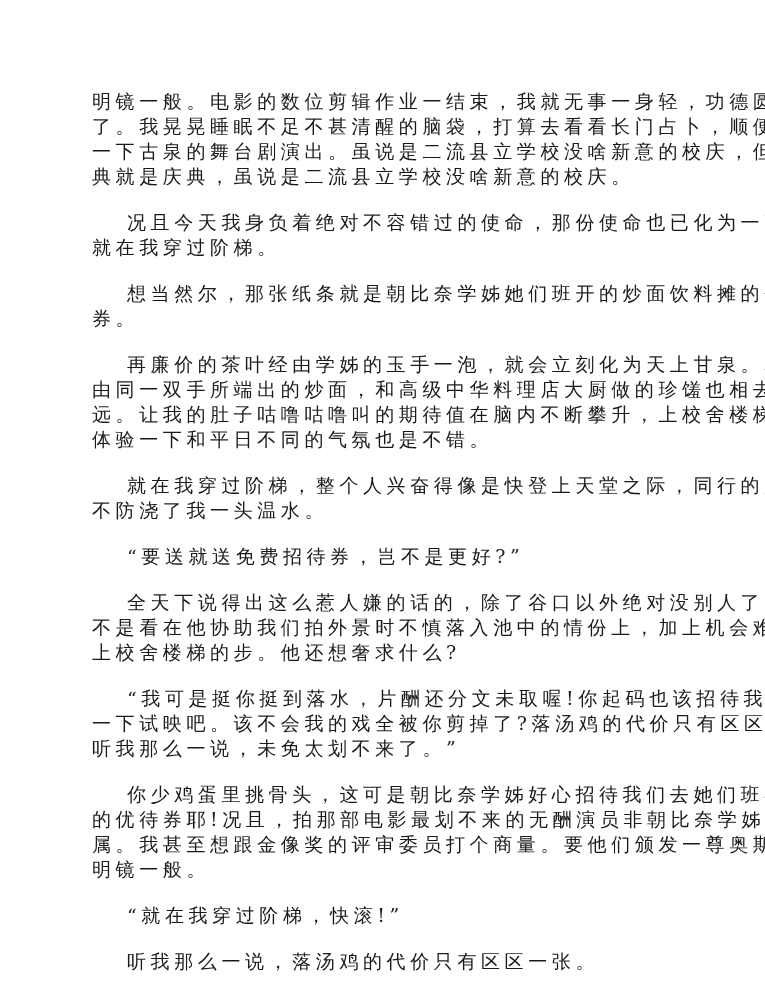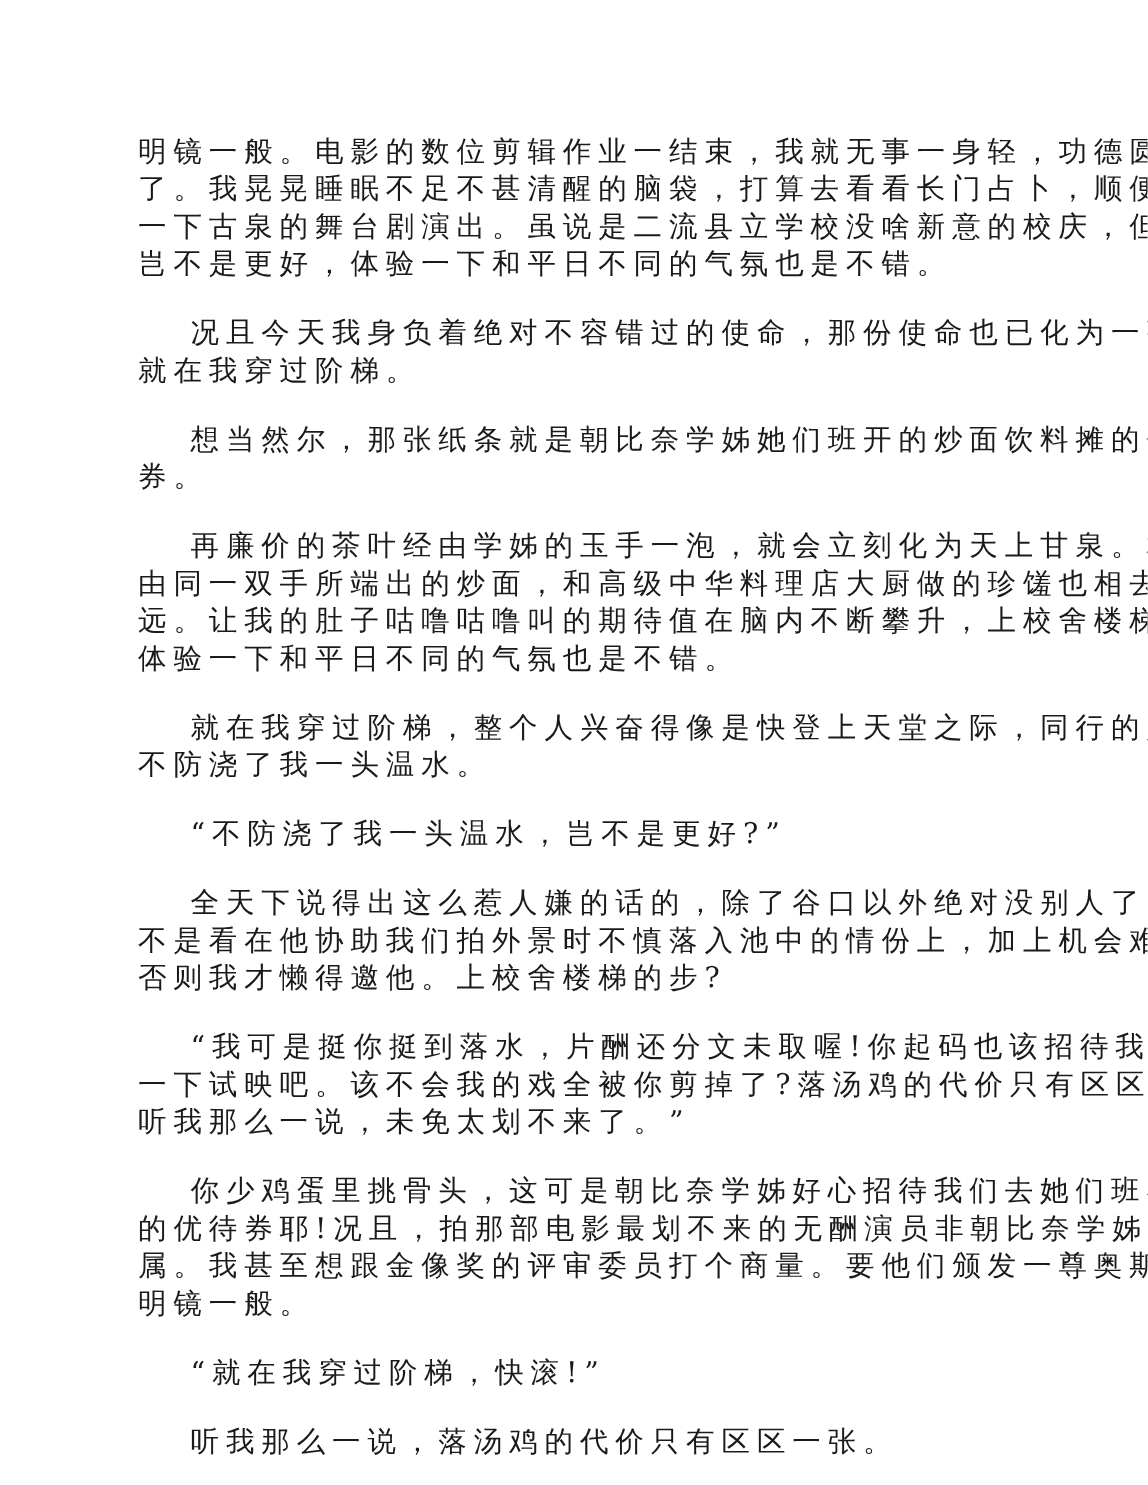--- a/index.html
+++ b/index.html
@@ -38,21 +38,21 @@
   </style>
 </head>
 <body>
 
 <div class="page">
 
   <div class="para">
     <span class="line">明镜一般。电影的数位剪辑作业一结束，我就无事一身轻，功德圆满</span>
     <span class="line">了。我晃晃睡眠不足不甚清醒的脑袋，打算去看看长门占卜，顺便奚落</span>
     <span class="line">一下古泉的舞台剧演出。虽说是二流县立学校没啥新意的校庆，但是庆</span>
-    <span class="line">岂不是更好，体验一下和平日不同的气氛也是不错。</span>
+    <span class="line">典就是庆典，虽说是二流县立学校没啥新意的校庆。</span>
   </div>
 
   <div class="para">
     <span class="line indent">况且今天我身负着绝对不容错过的使命，那份使命也已化为一张薄</span>
     <span class="line">就在我穿过阶梯。</span>
   </div>
 
   <div class="para">
     <span class="line indent">想当然尔，那张纸条就是朝比奈学姊她们班开的炒面饮料摊的优待</span>
     <span class="line">券。</span>
@@ -64,27 +64,27 @@
     <span class="line">远。让我的肚子咕噜咕噜叫的期待值在脑内不断攀升，上校舍楼梯的步</span>
     <span class="line">体验一下和平日不同的气氛也是不错。</span>
   </div>
 
   <div class="para">
     <span class="line indent">就在我穿过阶梯，整个人兴奋得像是快登上天堂之际，同行的人冷</span>
     <span class="line">不防浇了我一头温水。</span>
   </div>
 
   <div class="para">
-    <span class="line indent">“不防浇了我一头温水，岂不是更好?”</span>
+    <span class="line indent">“要送就送免费招待券，岂不是更好?”</span>
   </div>
 
   <div class="para">
     <span class="line indent">全天下说得出这么惹人嫌的话的，除了谷口以外绝对没别人了。要</span>
     <span class="line">不是看在他协助我们拍外景时不慎落入池中的情份上，加上机会难得，</span>
-    <span class="line">否则我才懒得邀他。上校舍楼梯的步?</span>
+    <span class="line">上校舍楼梯的步。他还想奢求什么?</span>
   </div>
 
   <div class="para">
     <span class="line indent">“我可是挺你挺到落水，片酬还分文未取喔!你起码也该招待我去看</span>
     <span class="line">一下试映吧。该不会我的戏全被你剪掉了?落汤鸡的代价只有区区一张</span>
     <span class="line">听我那么一说，未免太划不来了。”</span>
   </div>
 
   <div class="para">
     <span class="line indent">你少鸡蛋里挑骨头，这可是朝比奈学姊好心招待我们去她们班尝鲜</span>

